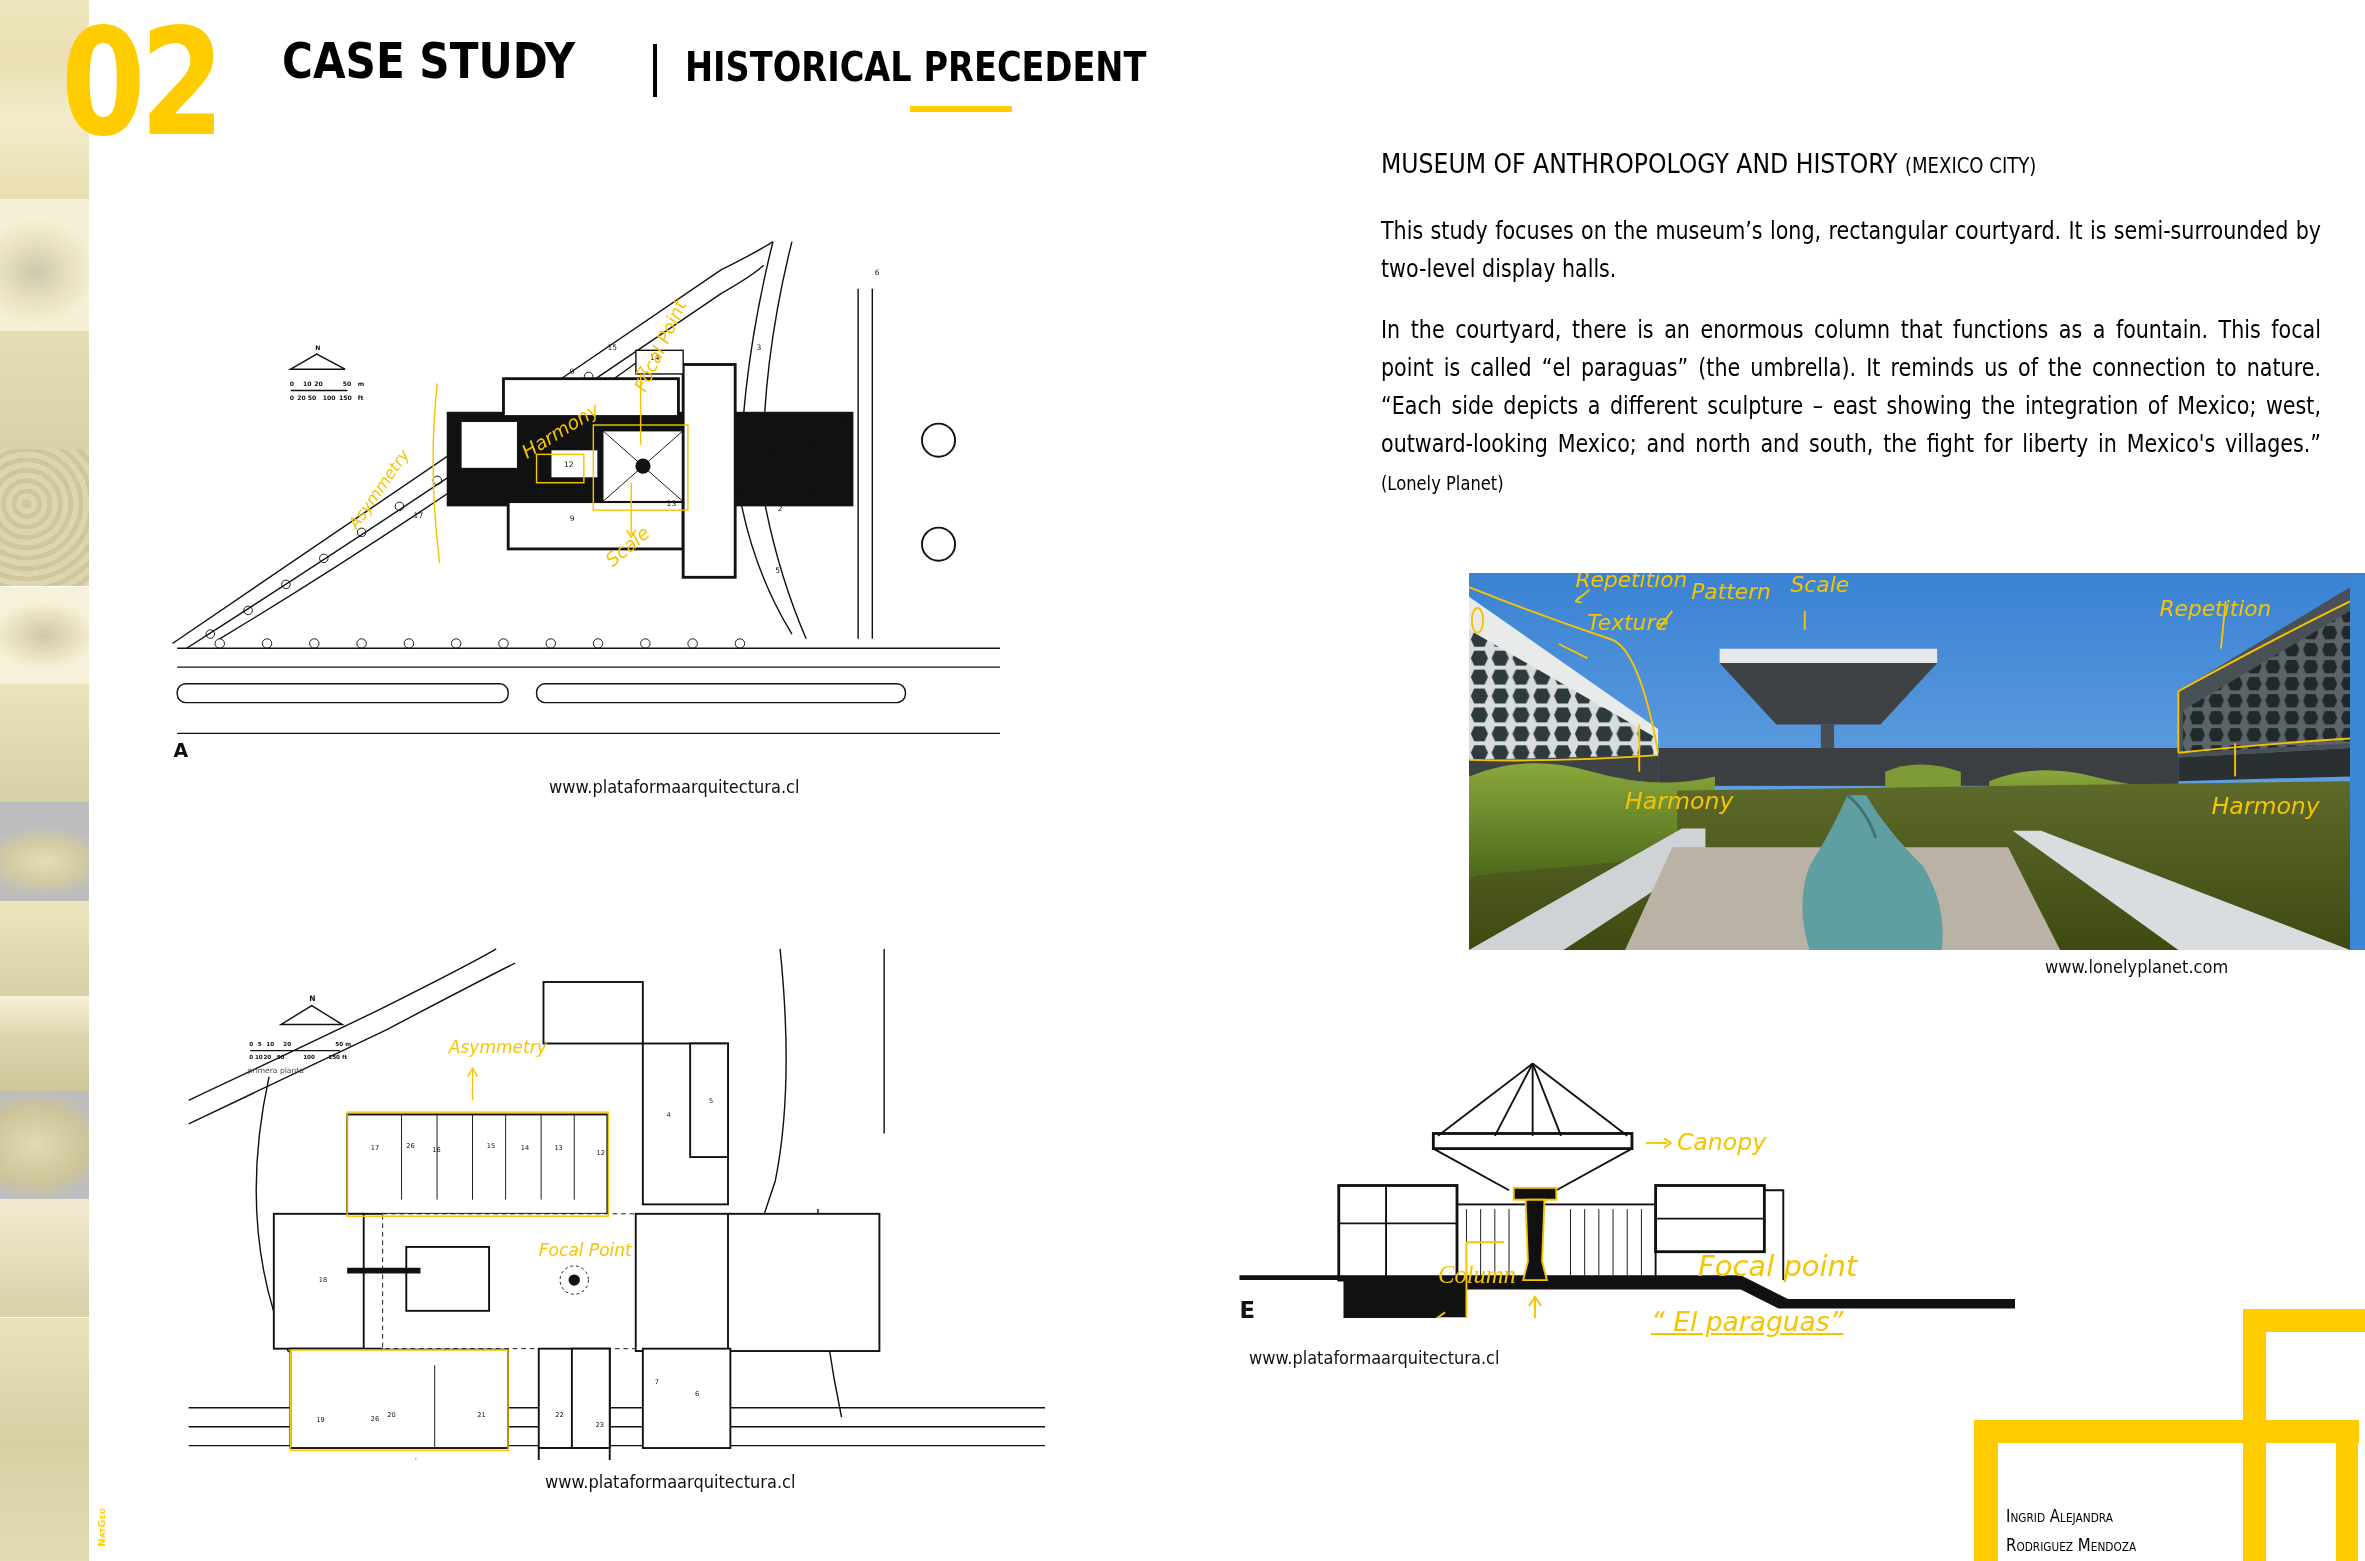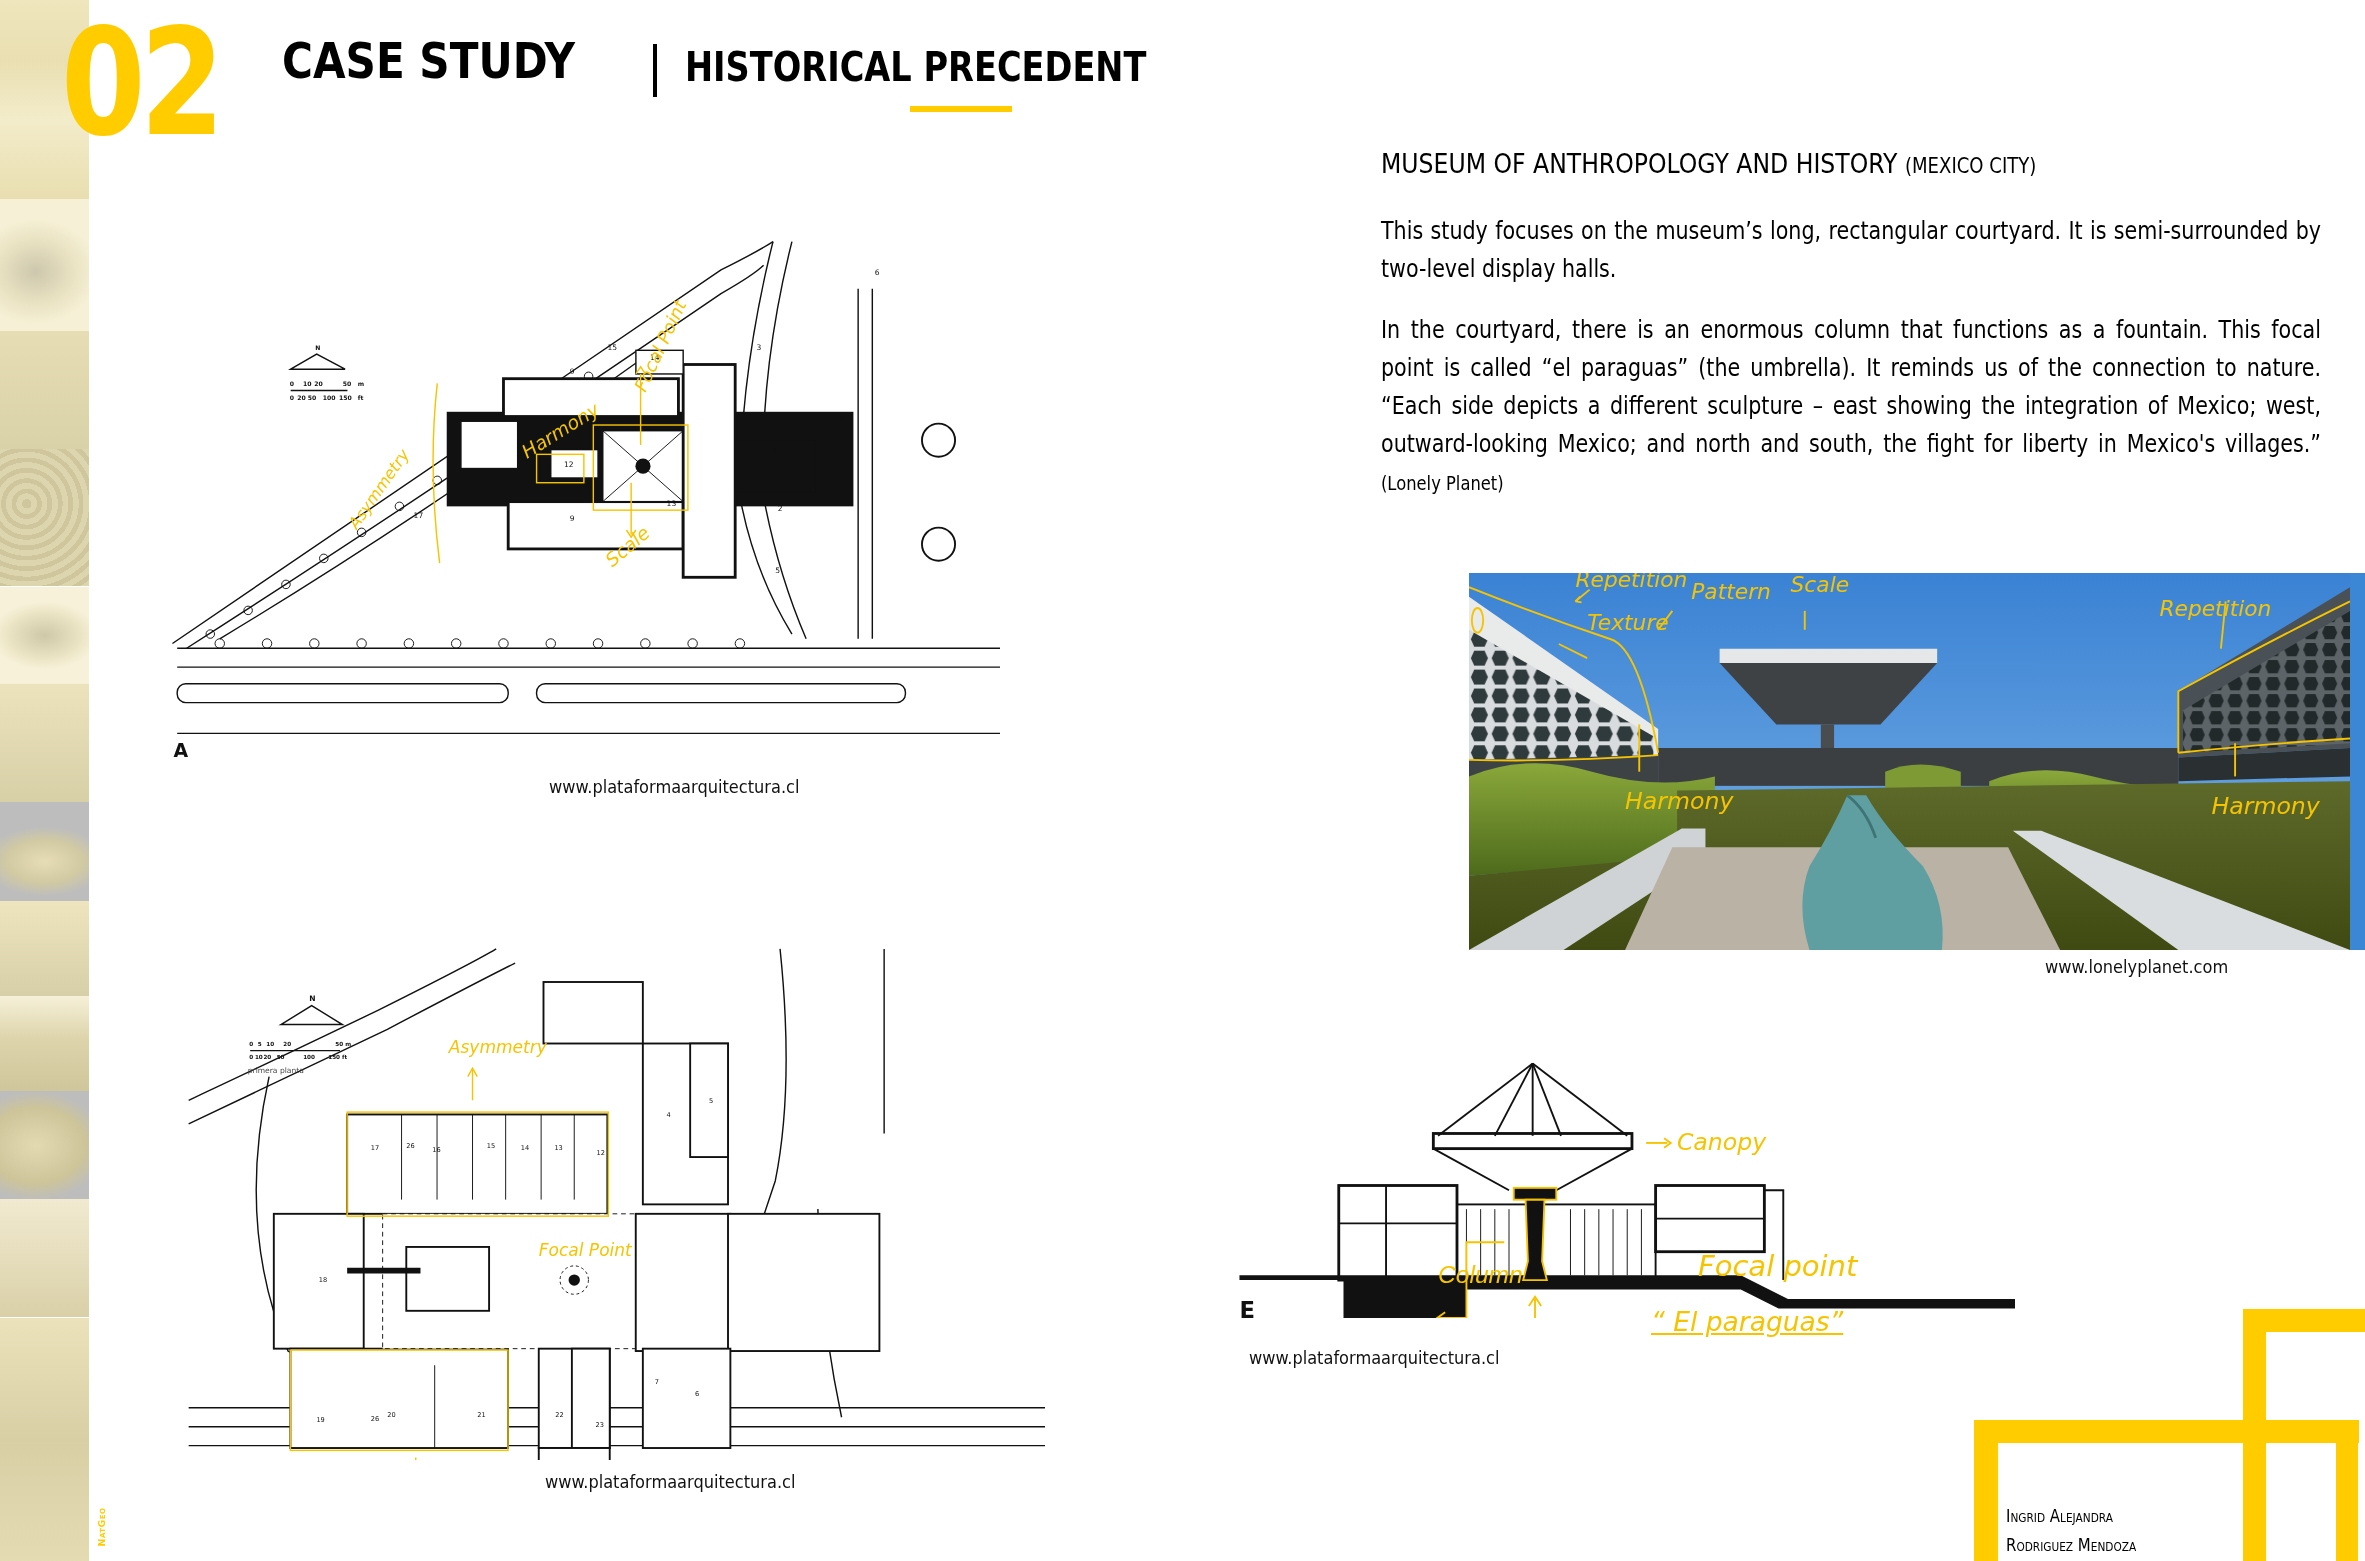--- a/index.html
+++ b/index.html
@@ -432,21 +432,21 @@
         <path d="M918,180 L932,190 L918,200"></path>
       <path d="M580,400 L500,400 L500,560 L440,560"></path>
         <path d="M455,548 L438,560 L455,572"></path>
       <path d="M645,520 L645,580 L680,580"></path>
         <path d="M632,535 L645,515 L658,535"></path>
     </g>
     <text class="hand" x="945" y="205" font-size="50">Canopy</text>
   </svg>
 </div>
 
-<div class="abs" style="left:1438px;top:1261px;font-family:Liberation Sans, sans-serif;font-style:italic;font-size:24.6px;color:#F5C400;">Column</div>
+<div class="abs" style="left:1438px;top:1261px;font-family:Liberation Serif, serif;font-style:italic;font-size:24.6px;color:#F5C400;">Column</div>
 <div class="abs" style="left:1698px;top:1249px;font-family:'DejaVu Sans',sans-serif;font-style:italic;font-size:29px;color:#F5C400;">Focal point</div>
 <div class="abs" style="left:1651px;top:1306px;font-family:'DejaVu Sans',sans-serif;font-style:italic;font-size:26.5px;color:#F5C400;text-decoration:underline;">“ El paraguas”</div>
 <div id="section-caption" class="abs caption">www.plataformaarquitectura.cl</div>
 
 <div>
 
   <div class="frame" style="left:2243px;top:1309px;width:170px;height:23px;"></div>
   <div class="frame" style="left:2243px;top:1309px;width:23px;height:252px;"></div>
 
   <div class="frame" style="left:1974px;top:1420px;width:385px;height:23px;"></div>

